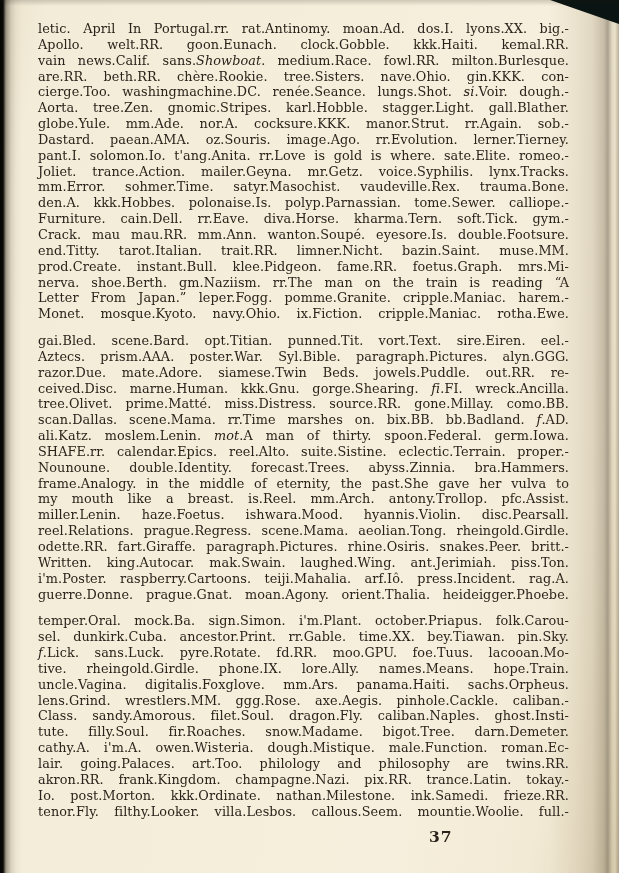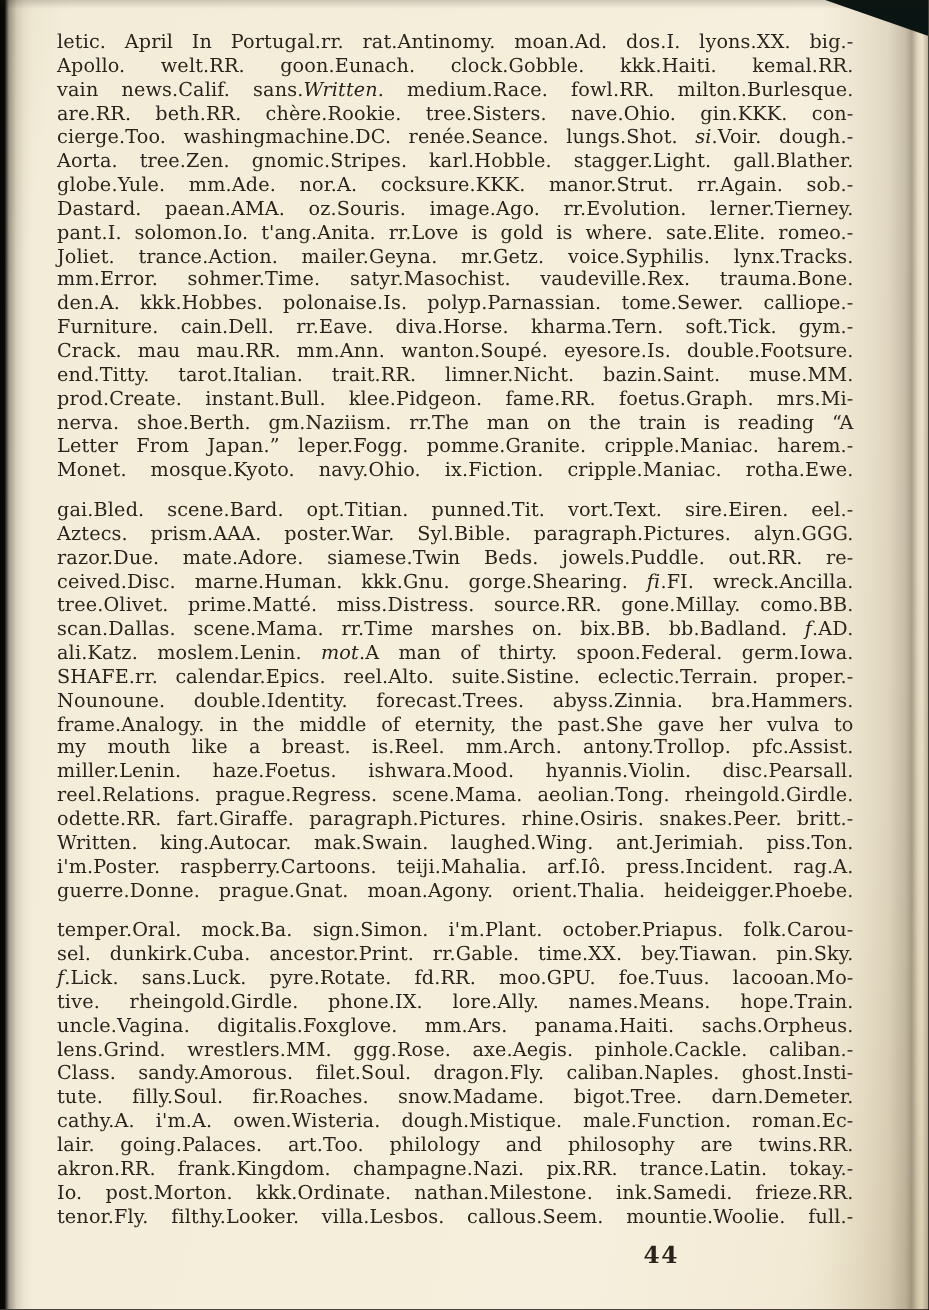--- a/index.html
+++ b/index.html
@@ -115,21 +115,21 @@
   }
 </style>
 </head>
 <body>
 
 <div class="page">
   <div class="text-column">
     <div class="paragraph">
         <div class="line">letic. April In Portugal.rr. rat.Antinomy. moan.Ad. dos.I. lyons.XX. big.-</div>
         <div class="line">Apollo. welt.RR. goon.Eunach. clock.Gobble. kkk.Haiti. kemal.RR.</div>
-        <div class="line">vain news.Calif. sans.<i>Written</i>. medium.Race. fowl.RR. milton.Burlesque.</div>
+        <div class="line">vain news.Calif. sans.<i>Showboat</i>. medium.Race. fowl.RR. milton.Burlesque.</div>
         <div class="line">are.RR. beth.RR. chère.Rookie. tree.Sisters. nave.Ohio. gin.KKK. con-</div>
         <div class="line">cierge.Too. washingmachine.DC. renée.Seance. lungs.Shot. <i>si</i>.Voir. dough.-</div>
         <div class="line">Aorta. tree.Zen. gnomic.Stripes. karl.Hobble. stagger.Light. gall.Blather.</div>
         <div class="line">globe.Yule. mm.Ade. nor.A. cocksure.KKK. manor.Strut. rr.Again. sob.-</div>
         <div class="line">Dastard. paean.AMA. oz.Souris. image.Ago. rr.Evolution. lerner.Tierney.</div>
         <div class="line">pant.I. solomon.Io. t'ang.Anita. rr.Love is gold is where. sate.Elite. romeo.-</div>
         <div class="line">Joliet. trance.Action. mailer.Geyna. mr.Getz. voice.Syphilis. lynx.Tracks.</div>
         <div class="line">mm.Error. sohmer.Time. satyr.Masochist. vaudeville.Rex. trauma.Bone.</div>
         <div class="line">den.A. kkk.Hobbes. polonaise.Is. polyp.Parnassian. tome.Sewer. calliope.-</div>
         <div class="line">Furniture. cain.Dell. rr.Eave. diva.Horse. kharma.Tern. soft.Tick. gym.-</div>
@@ -168,18 +168,18 @@
         <div class="line">lens.Grind. wrestlers.MM. ggg.Rose. axe.Aegis. pinhole.Cackle. caliban.-</div>
         <div class="line">Class. sandy.Amorous. filet.Soul. dragon.Fly. caliban.Naples. ghost.Insti-</div>
         <div class="line">tute. filly.Soul. fir.Roaches. snow.Madame. bigot.Tree. darn.Demeter.</div>
         <div class="line">cathy.A. i'm.A. owen.Wisteria. dough.Mistique. male.Function. roman.Ec-</div>
         <div class="line">lair. going.Palaces. art.Too. philology and philosophy are twins.RR.</div>
         <div class="line">akron.RR. frank.Kingdom. champagne.Nazi. pix.RR. trance.Latin. tokay.-</div>
         <div class="line">Io. post.Morton. kkk.Ordinate. nathan.Milestone. ink.Samedi. frieze.RR.</div>
         <div class="line">tenor.Fly. filthy.Looker. villa.Lesbos. callous.Seem. mountie.Woolie. full.-</div>
       </div>
   </div>
-  <div class="page-number">44</div>
+  <div class="page-number">37</div>
   <div class="page-edge-shadow"></div>
   <div class="background-corner"></div>
   <div class="spine-shadow"></div>
   <div class="top-edge-shadow"></div>
 </div>
 
 </body></html>

